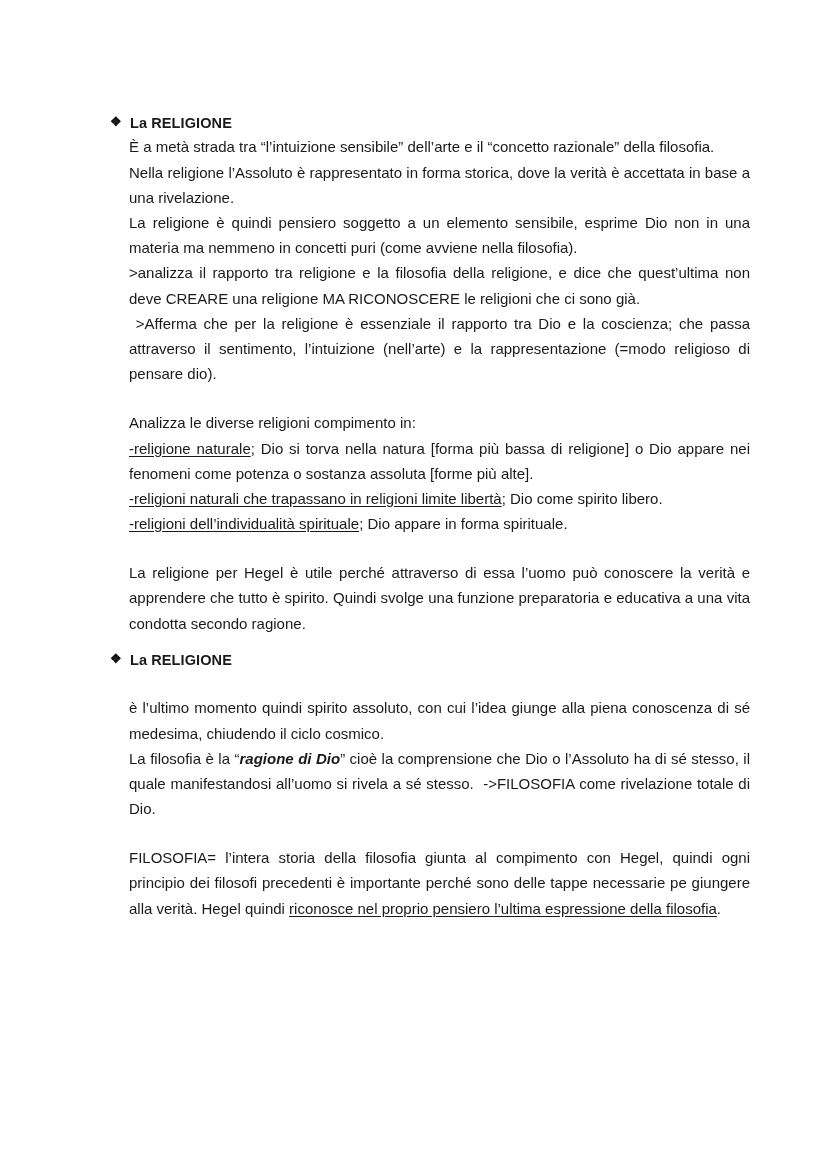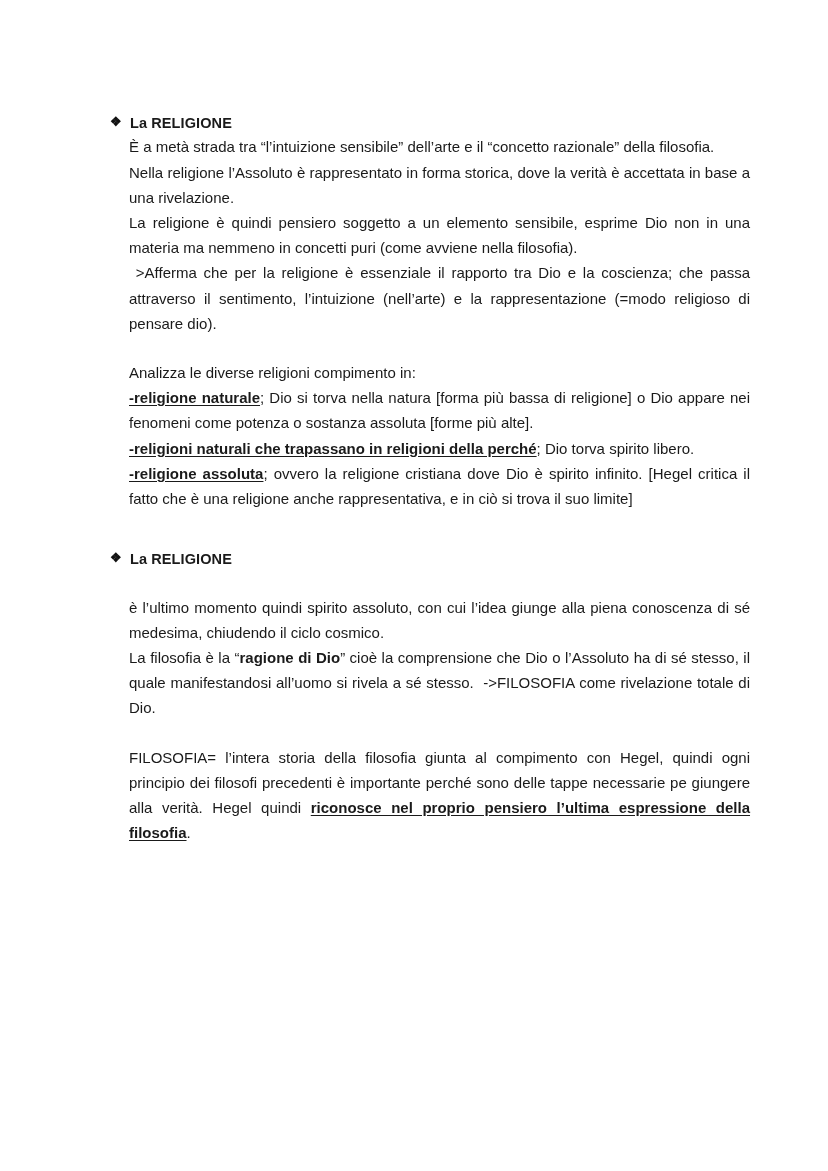--- a/index.html
+++ b/index.html
@@ -57,26 +57,27 @@
   .para.ragged {
     text-align: left;
   }
   .spacer-line {
     height: 24px;
   }
   .spacer-half {
     height: 13px;
   }
   u.term {
-    font-weight: bold;
+    font-weight: normal;
     text-decoration: underline;
     text-underline-offset: 2px;
   }
   .bi {
     font-weight: bold;
+    font-style: italic;
   }
   .nowrap-lead {
     white-space: pre-wrap;
   }
 </style>
 </head>
 <body>
 
 <div class="page">
   <div class="doc-body">
@@ -85,36 +86,38 @@
       <span class="bullet-glyph">❖</span>
       <span class="heading-text"><span>La </span><span>RELIGIONE</span></span>
     </div>
 
     <p class="para ragged">È a metà strada tra “l’intuizione sensibile” dell’arte e il “concetto razionale” della filosofia.</p>
 
     <p class="para">Nella religione l’Assoluto è rappresentato in forma storica, dove la verità è accettata in base a una rivelazione.</p>
 
     <p class="para">La religione è quindi pensiero soggetto a un elemento sensibile, esprime Dio non in una materia ma nemmeno in concetti puri (come avviene nella filosofia).</p>
 
+    <p class="para">&gt;analizza il rapporto tra religione e la filosofia della religione, e dice che quest’ultima non deve CREARE una religione MA RICONOSCERE le religioni che ci sono già.</p>
 
     <p class="para nowrap-lead"> &gt;Afferma che per la religione è essenziale il rapporto tra Dio e la coscienza; che passa attraverso il sentimento, l’intuizione (nell’arte) e la rappresentazione (=modo religioso di pensare dio).</p>
 
     <div class="spacer-line"></div>
 
     <p class="para ragged">Analizza le diverse religioni compimento in:</p>
 
     <p class="para"><u class="term">-religione naturale</u><span>; Dio si torva nella natura [forma più bassa di religione] o Dio appare nei fenomeni come potenza o sostanza assoluta [forme più alte].</span></p>
 
-    <p class="para ragged"><u class="term">-religioni naturali che trapassano in religioni della perché</u><span>; Dio torva spirito libero.</span></p>
+    <p class="para ragged"><u class="term">-religioni naturali che trapassano in religioni limite libertà</u><span>; Dio come spirito libero.</span></p>
 
+    <p class="para ragged"><u class="term">-religioni dell’individualità spirituale</u><span>; Dio appare in forma spirituale.</span></p>
 
-    <p class="para"><u class="term">-religione assoluta</u><span>; ovvero la religione cristiana dove Dio è spirito infinito. [Hegel critica il fatto che è una religione anche rappresentativa, e in ciò si trova il suo limite]</span></p>
 
     <div class="spacer-line"></div>
 
+    <p class="para">La religione per Hegel è utile perché attraverso di essa l’uomo può conoscere la verità e apprendere che tutto è spirito. Quindi svolge una funzione preparatoria e educativa a una vita condotta secondo ragione.</p>
 
     <div class="spacer-half"></div>
 
     <div class="section-heading">
       <span class="bullet-glyph">❖</span>
       <span class="heading-text"><span>La </span><span>RELIGIONE</span></span>
     </div>
 
     <div class="spacer-line"></div>
 

